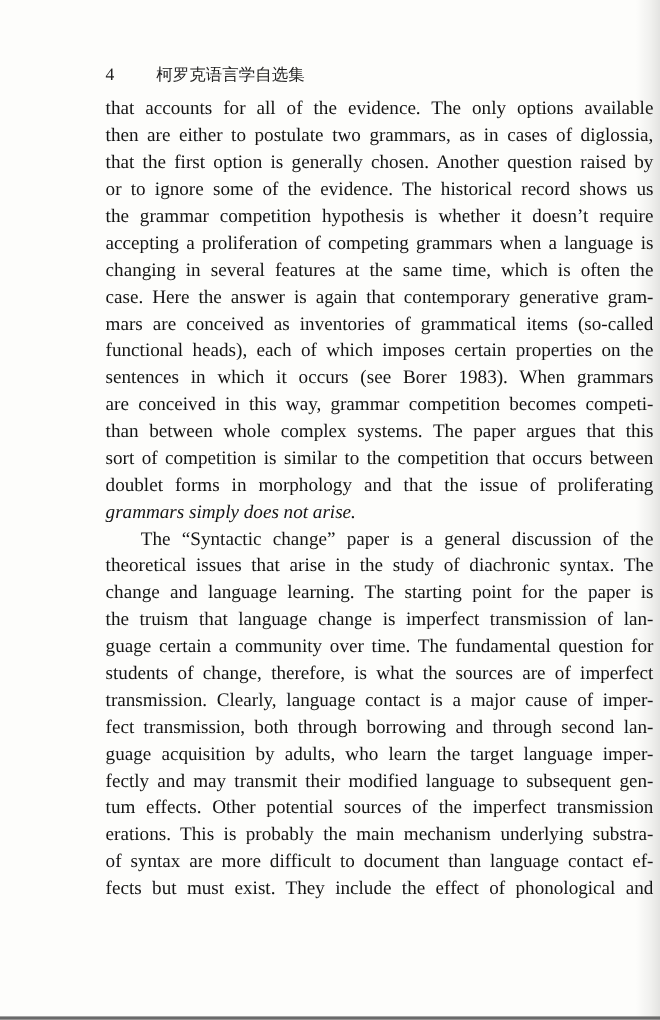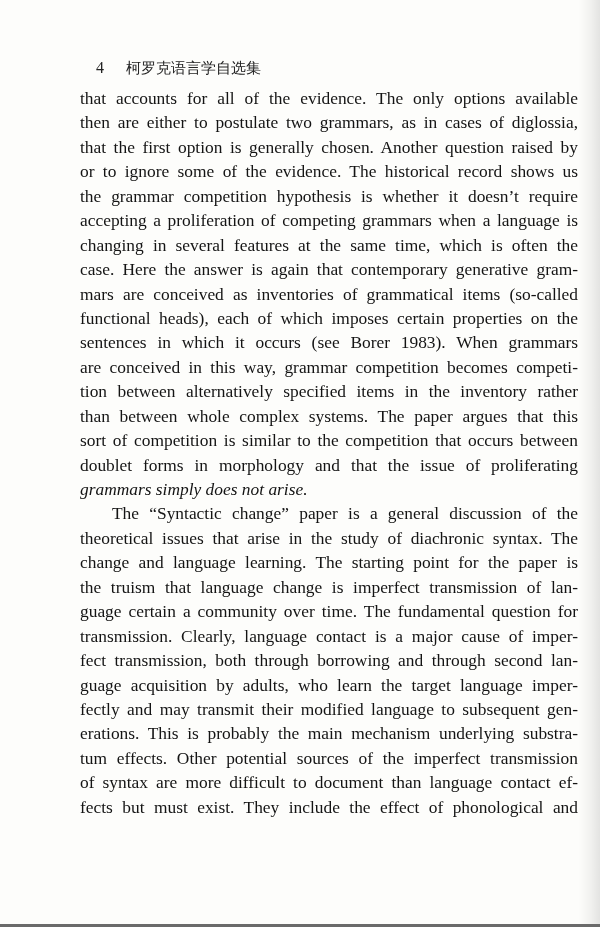--- a/index.html
+++ b/index.html
@@ -22,24 +22,24 @@
     position: absolute; top: 58px; left: 96px;
     font-size: 16px; line-height: 20px; color: #222;
     white-space: nowrap;
   }
   .running-head .page-num {
     font-family: "Liberation Serif", serif;
     display: inline-block; width: 30px;
   }
   .running-head .book-title {
     font-family: "DejaVu Sans", sans-serif;
-    font-size: 15px; letter-spacing: 0px;
+    font-size: 15px; letter-spacing: 0px; margin-left: 16px;
   }
   .body-text {
-    position: absolute; top: 86px; left: 80px; width: 498px;
+    position: absolute; top: 86px; left: 96px; width: 498px;
   }
   .line {
     display: block;
     height: 24.45px; line-height: 24.45px;
     font-size: 17.4px;
     white-space: nowrap;
     text-align: justify;
     text-align-last: justify;
   }
   .line.last { text-align-last: left; font-style: italic; }
@@ -60,33 +60,33 @@
   <span class="line">that the first option is generally chosen. Another question raised by</span>
   <span class="line">or to ignore some of the evidence. The historical record shows us</span>
   <span class="line">the grammar competition hypothesis is whether it doesn’t require</span>
   <span class="line">accepting a proliferation of competing grammars when a language is</span>
   <span class="line">changing in several features at the same time, which is often the</span>
   <span class="line">case. Here the answer is again that contemporary generative gram-</span>
   <span class="line">mars are conceived as inventories of grammatical items (so-called</span>
   <span class="line">functional heads), each of which imposes certain properties on the</span>
   <span class="line">sentences in which it occurs (see Borer 1983). When grammars</span>
   <span class="line">are conceived in this way, grammar competition becomes competi-</span>
-  <span class="line">tion between alternatively specified items in the inventory rather</span>
   <span class="line">than between whole complex systems. The paper argues that this</span>
   <span class="line">sort of competition is similar to the competition that occurs between</span>
   <span class="line">doublet forms in morphology and that the issue of proliferating</span>
   <span class="line last">grammars simply does not arise.</span>
   <span class="line indent">The “Syntactic change” paper is a general discussion of the</span>
   <span class="line">theoretical issues that arise in the study of diachronic syntax. The</span>
   <span class="line">change and language learning. The starting point for the paper is</span>
   <span class="line">the truism that language change is imperfect transmission of lan-</span>
   <span class="line">guage certain a community over time. The fundamental question for</span>
+  <span class="line">students of change, therefore, is what the sources are of imperfect</span>
   <span class="line">transmission. Clearly, language contact is a major cause of imper-</span>
   <span class="line">fect transmission, both through borrowing and through second lan-</span>
   <span class="line">guage acquisition by adults, who learn the target language imper-</span>
   <span class="line">fectly and may transmit their modified language to subsequent gen-</span>
+  <span class="line">tum effects. Other potential sources of the imperfect transmission</span>
   <span class="line">erations. This is probably the main mechanism underlying substra-</span>
-  <span class="line">tum effects. Other potential sources of the imperfect transmission</span>
   <span class="line">of syntax are more difficult to document than language contact ef-</span>
   <span class="line">fects but must exist. They include the effect of phonological and</span>
 </div>
 
 <div class="bottom-edge"></div>
 
 </body></html>

